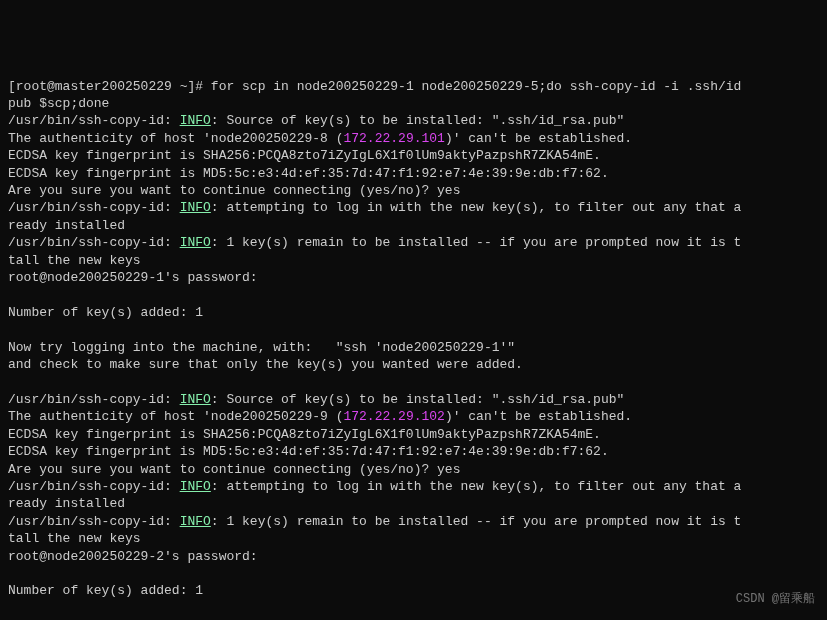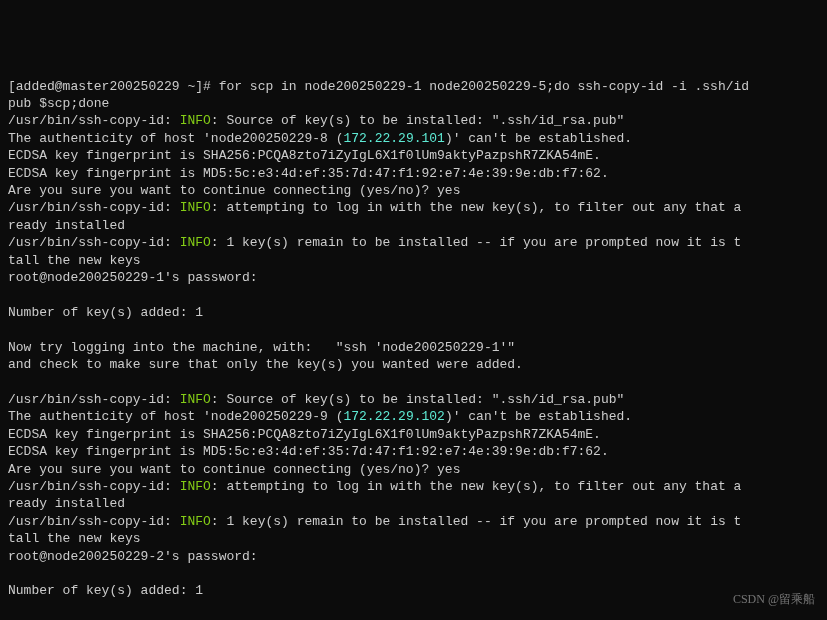--- a/index.html
+++ b/index.html
@@ -11,37 +11,37 @@
       margin: 0;
       padding: 8px;
       width: 827px;
       height: 620px;
       box-sizing: border-box;
       overflow: hidden;
       position: relative;
       white-space: pre-wrap;
       word-break: break-all;
     }
-    .info { color: #84cc16; }
-    .ip { color: #5eead4; }
+    .info { color: #86efac; text-decoration: underline; }
+    .ip { color: #d946ef; }
     .watermark {
       position: absolute;
       bottom: 12px;
       right: 12px;
       color: rgba(200,200,200,0.55);
-      font-family: Liberation Serif, serif;
+      font-family: Liberation Mono, monospace;
       font-size: 12px;
     }
   </style>
 </head>
 <body>
 
 
 
-<div><span><span>[added@master200250229 ~]# </span><span>for scp in node200250229-1 node200250229-5;do ssh-copy-id -i .ssh/id</span></span>
+<div><span><span>[root@master200250229 ~]# </span><span>for scp in node200250229-1 node200250229-5;do ssh-copy-id -i .ssh/id</span></span>
 <span>pub $scp;done</span>
 <span><span>/usr/bin/ssh-copy-id: </span><span class="info">INFO</span><span>: Source of key(s) to be installed: ".ssh/id_rsa.pub"</span></span>
 <span><span>The authenticity of host 'node200250229-8 (</span><span class="ip">172.22.29.101</span><span>)' can't be established.</span></span>
 <span>ECDSA key fingerprint is SHA256:PCQA8zto7iZyIgL6X1f0lUm9aktyPazpshR7ZKA54mE.</span>
 <span>ECDSA key fingerprint is MD5:5c:e3:4d:ef:35:7d:47:f1:92:e7:4e:39:9e:db:f7:62.</span>
 <span>Are you sure you want to continue connecting (yes/no)? yes</span>
 <span><span>/usr/bin/ssh-copy-id: </span><span class="info">INFO</span><span>: attempting to log in with the new key(s), to filter out any that a</span></span>
 <span>ready installed</span>
 <span><span>/usr/bin/ssh-copy-id: </span><span class="info">INFO</span><span>: 1 key(s) remain to be installed -- if you are prompted now it is t</span></span>
 <span>tall the new keys</span>

